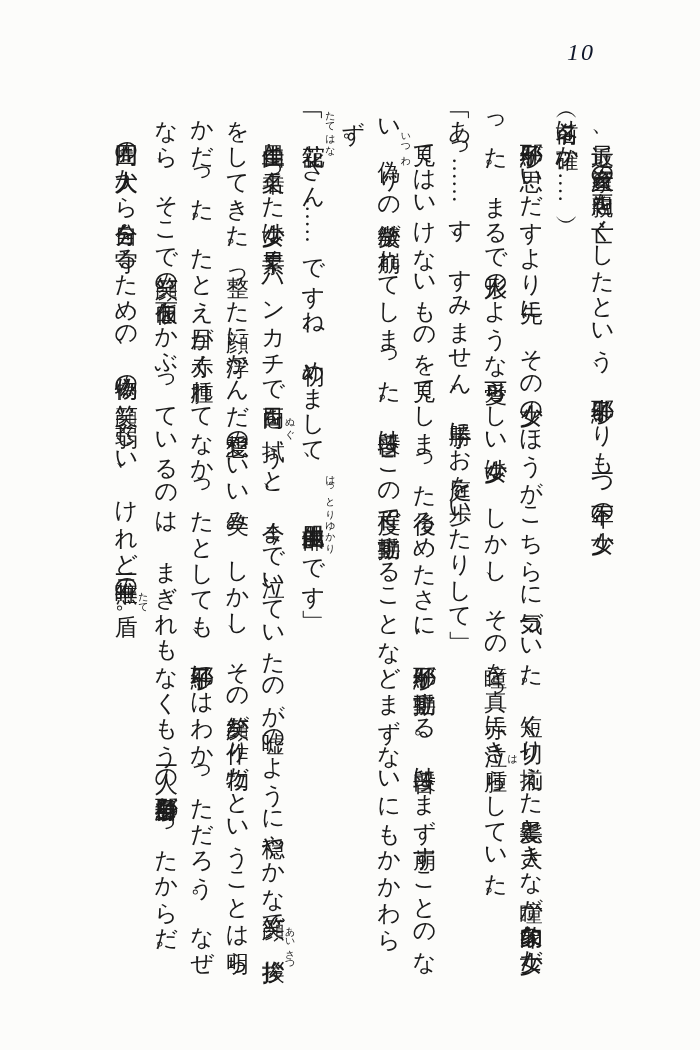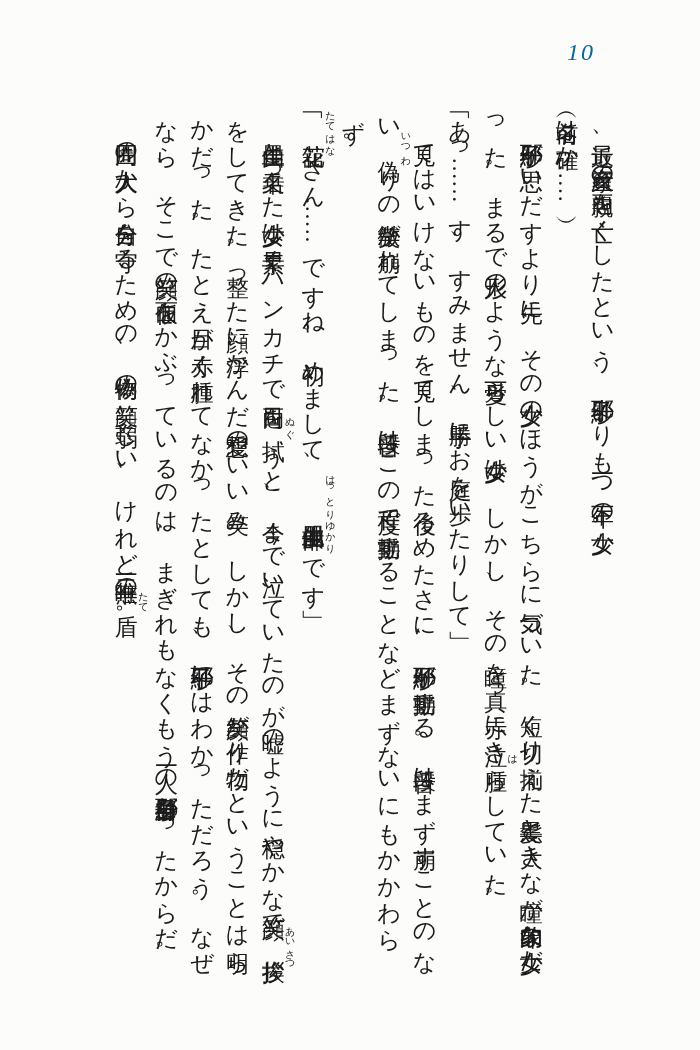--- a/index.html
+++ b/index.html
@@ -16,21 +16,21 @@
     position: absolute;
     inset: 0;
     background: #fcfcfa;
   }
   .page-number {
     position: absolute;
     top: 40px;
     left: 567px;
     font-size: 24px;
     font-style: italic;
-    color: #0369a1;
+    color: #0f172a;
     letter-spacing: 2px;
     line-height: 1;
   }
   .text-block {
     position: absolute;
     top: 104px;
     right: 80px;
     width: 570px;
     height: 882px;
     writing-mode: vertical-rl;

